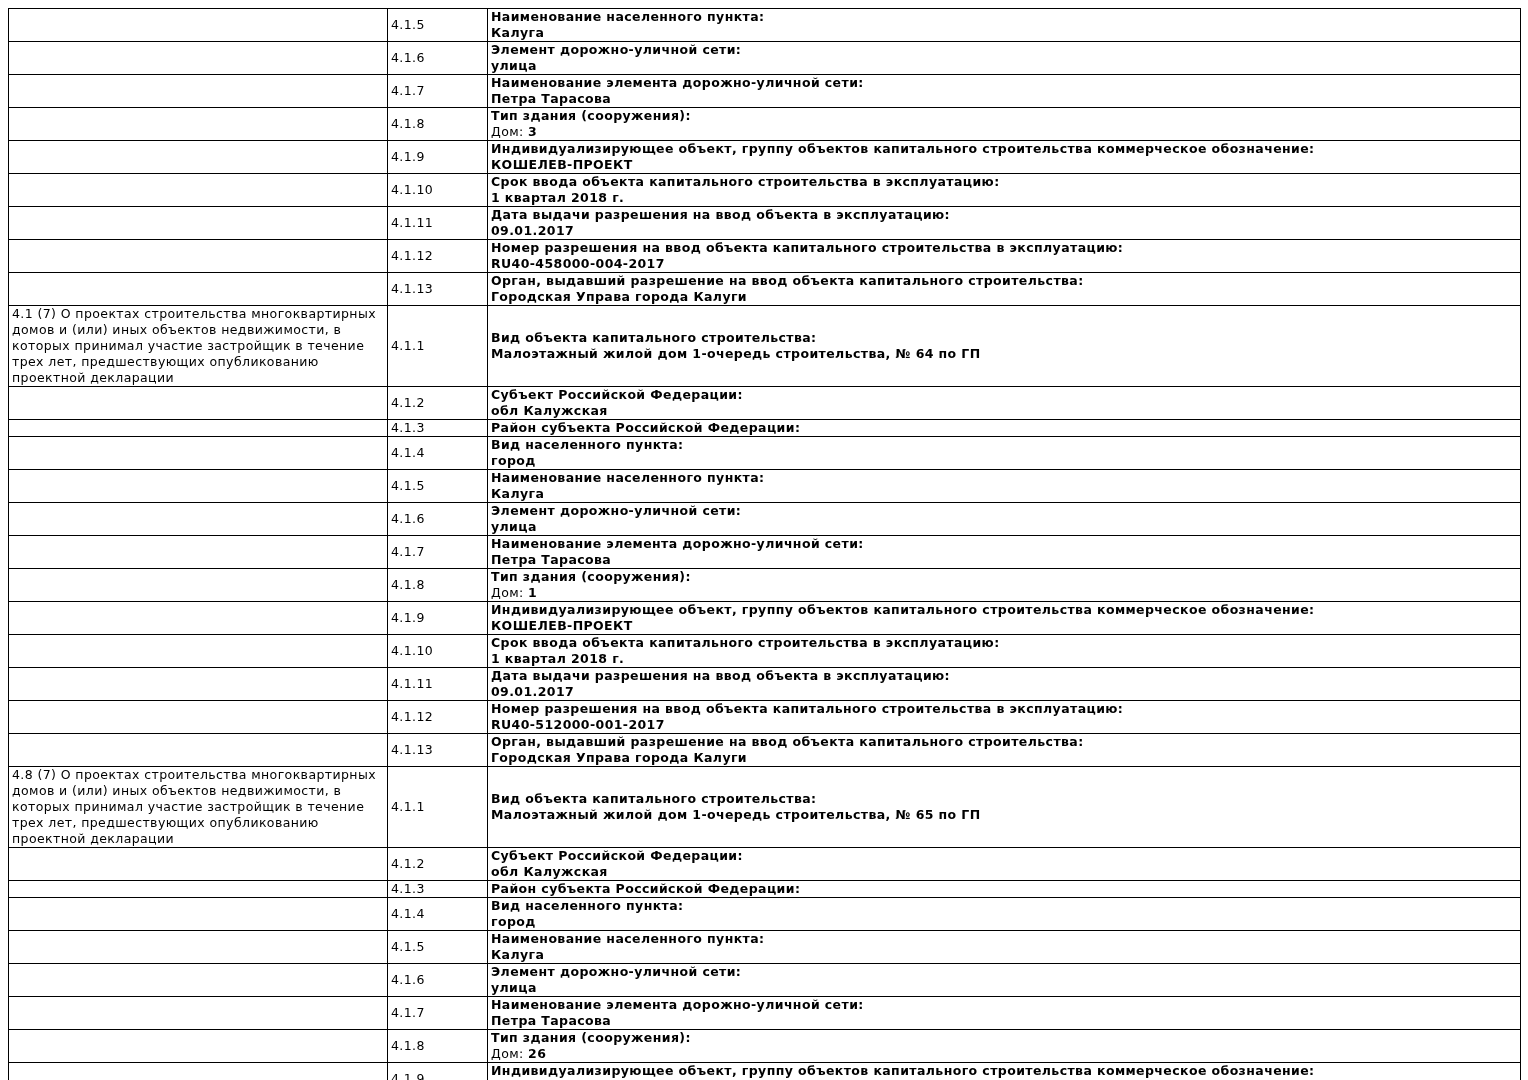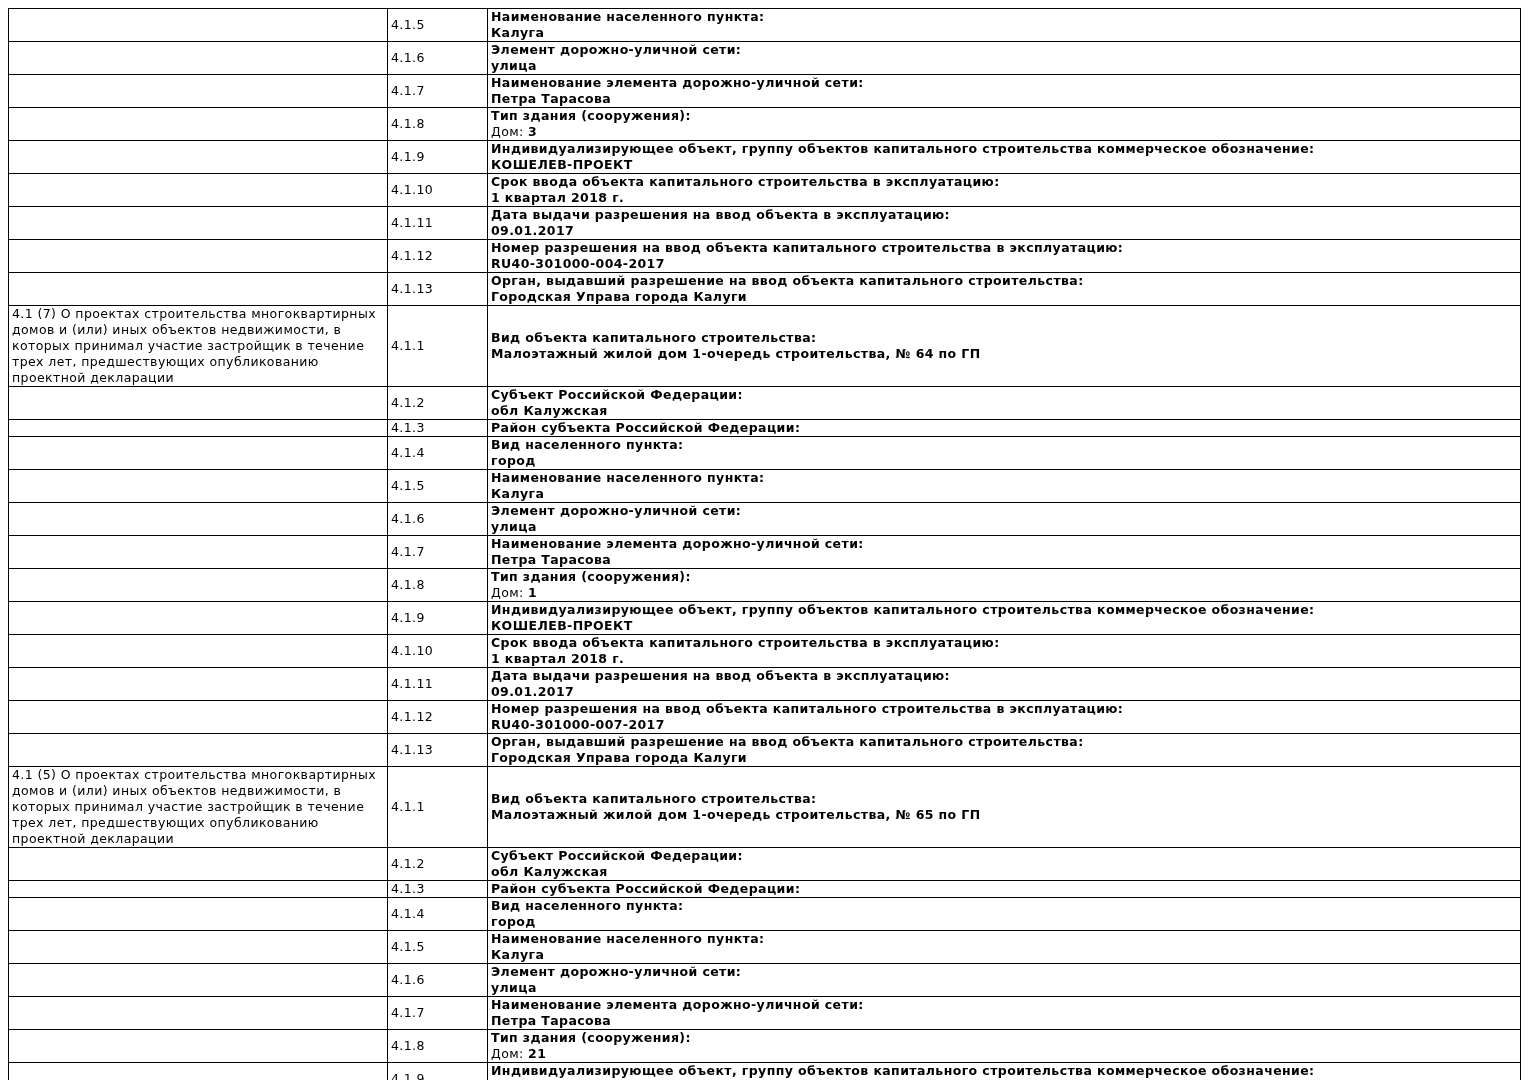--- a/index.html
+++ b/index.html
@@ -105,21 +105,21 @@
     <td class="field-cell">
       <div class="field-label">Дата выдачи разрешения на ввод объекта в эксплуатацию:</div>
       <div class="value-line"><span class="value-prefix"></span><span class="field-value">09.01.2017</span></div>
     </td>
   </tr>
         <tr>
     <td class="section-cell"></td>
     <td class="code-cell">4.1.12</td>
     <td class="field-cell">
       <div class="field-label">Номер разрешения на ввод объекта капитального строительства в эксплуатацию:</div>
-      <div class="value-line"><span class="value-prefix"></span><span class="field-value">RU40-301000-004-2017</span></div>
+      <div class="value-line"><span class="value-prefix"></span><span class="field-value">RU40-458000-004-2017</span></div>
     </td>
   </tr>
         <tr>
     <td class="section-cell"></td>
     <td class="code-cell">4.1.13</td>
     <td class="field-cell">
       <div class="field-label">Орган, выдавший разрешение на ввод объекта капитального строительства:</div>
       <div class="value-line"><span class="value-prefix"></span><span class="field-value">Городская Управа города Калуги</span></div>
     </td>
   </tr>
@@ -209,33 +209,33 @@
     <td class="field-cell">
       <div class="field-label">Дата выдачи разрешения на ввод объекта в эксплуатацию:</div>
       <div class="value-line"><span class="value-prefix"></span><span class="field-value">09.01.2017</span></div>
     </td>
   </tr>
         <tr>
     <td class="section-cell"></td>
     <td class="code-cell">4.1.12</td>
     <td class="field-cell">
       <div class="field-label">Номер разрешения на ввод объекта капитального строительства в эксплуатацию:</div>
-      <div class="value-line"><span class="value-prefix"></span><span class="field-value">RU40-301000-007-2017</span></div>
+      <div class="value-line"><span class="value-prefix"></span><span class="field-value">RU40-512000-001-2017</span></div>
     </td>
   </tr>
         <tr>
     <td class="section-cell"></td>
     <td class="code-cell">4.1.13</td>
     <td class="field-cell">
       <div class="field-label">Орган, выдавший разрешение на ввод объекта капитального строительства:</div>
       <div class="value-line"><span class="value-prefix"></span><span class="field-value">Городская Управа города Калуги</span></div>
     </td>
   </tr>
         <tr>
-    <td class="section-cell">4.1 (5) О проектах строительства многоквартирных домов и (или) иных объектов недвижимости, в которых принимал участие застройщик в течение трех лет, предшествующих опубликованию проектной декларации</td>
+    <td class="section-cell">4.8 (7) О проектах строительства многоквартирных домов и (или) иных объектов недвижимости, в которых принимал участие застройщик в течение трех лет, предшествующих опубликованию проектной декларации</td>
     <td class="code-cell">4.1.1</td>
     <td class="field-cell">
       <div class="field-label">Вид объекта капитального строительства:</div>
       <div class="value-line"><span class="value-prefix"></span><span class="field-value">Малоэтажный жилой дом 1-очередь строительства, № 65 по ГП</span></div>
     </td>
   </tr>
         <tr>
     <td class="section-cell"></td>
     <td class="code-cell">4.1.2</td>
     <td class="field-cell">
@@ -281,21 +281,21 @@
     <td class="field-cell">
       <div class="field-label">Наименование элемента дорожно-уличной сети:</div>
       <div class="value-line"><span class="value-prefix"></span><span class="field-value">Петра Тарасова</span></div>
     </td>
   </tr>
         <tr>
     <td class="section-cell"></td>
     <td class="code-cell">4.1.8</td>
     <td class="field-cell">
       <div class="field-label">Тип здания (сооружения):</div>
-      <div class="value-line"><span class="value-prefix">Дом: </span><span class="field-value">21</span></div>
+      <div class="value-line"><span class="value-prefix">Дом: </span><span class="field-value">26</span></div>
     </td>
   </tr>
         <tr>
     <td class="section-cell"></td>
     <td class="code-cell">4.1.9</td>
     <td class="field-cell">
       <div class="field-label">Индивидуализирующее объект, группу объектов капитального строительства коммерческое обозначение:</div>
       <div class="value-line"><span class="value-prefix"></span><span class="field-value">КОШЕЛЕВ-ПРОЕКТ</span></div>
     </td>
   </tr>

